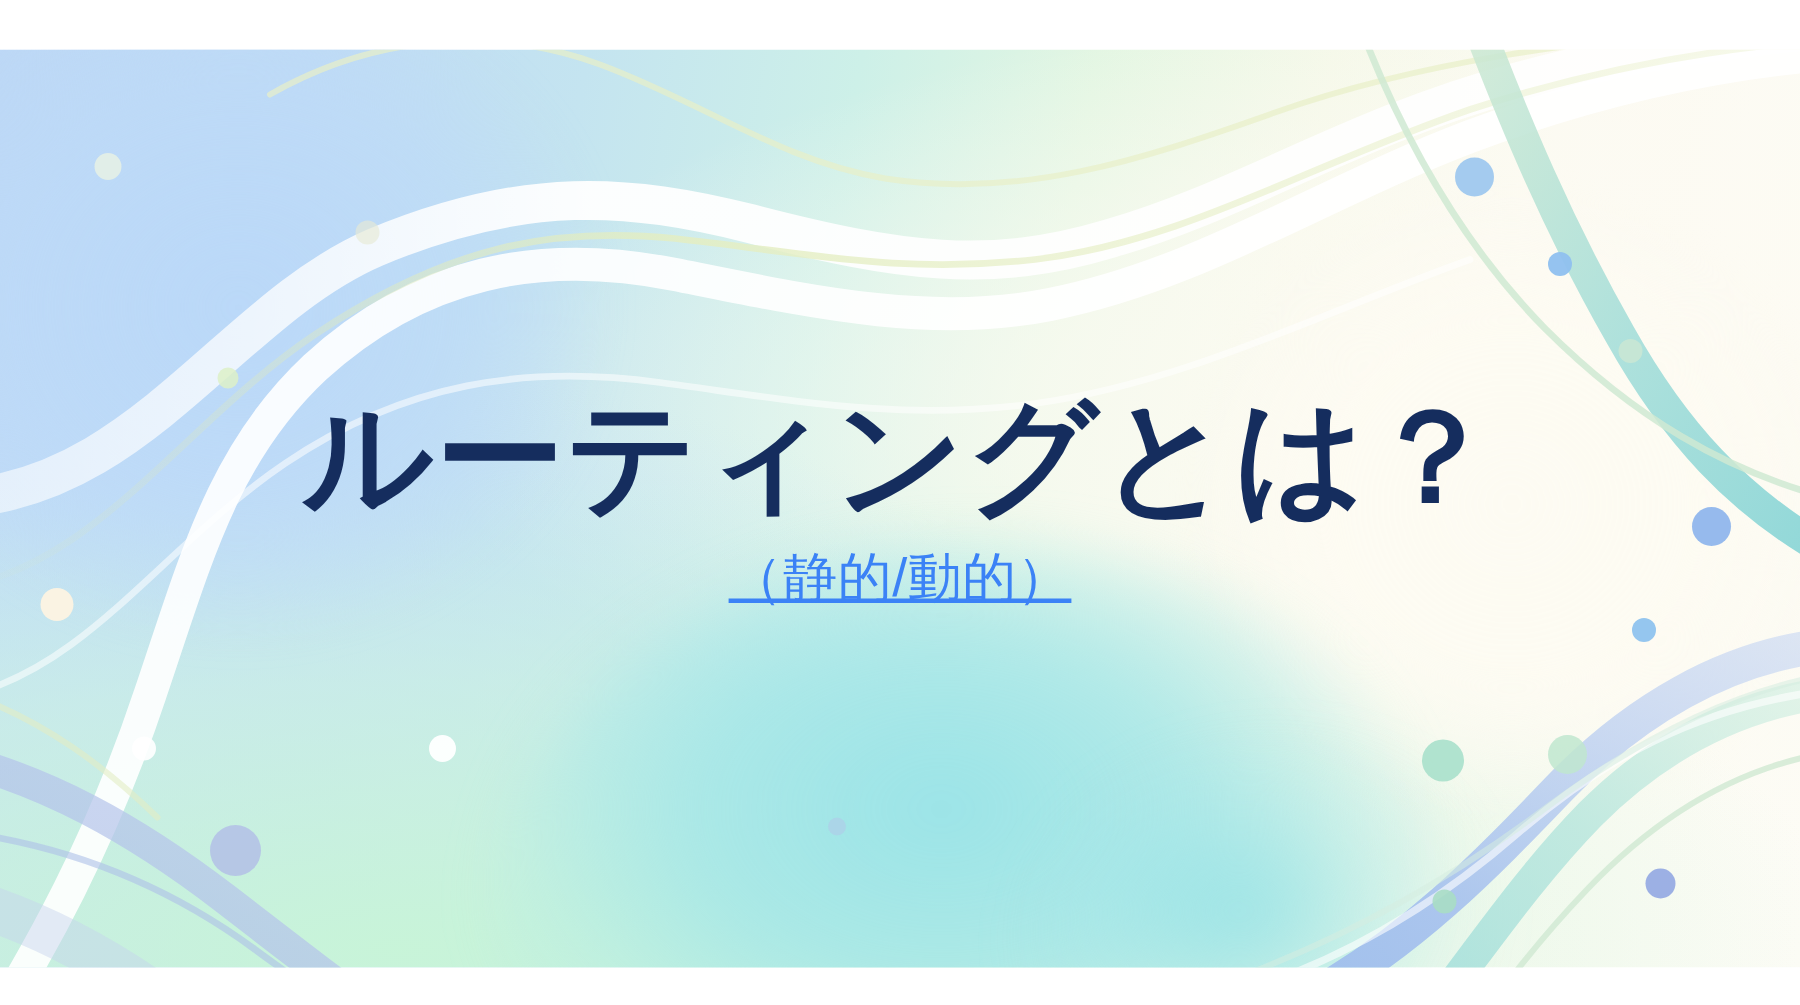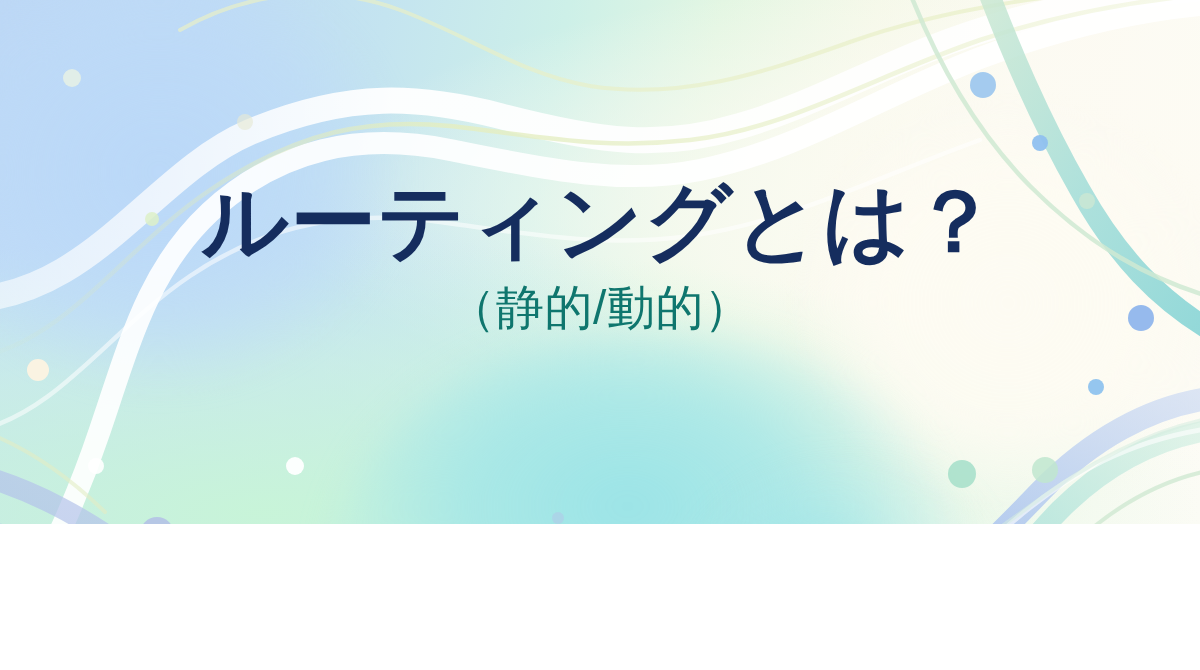--- a/index.html
+++ b/index.html
@@ -5,23 +5,24 @@
 <style>
   html, body {
     margin: 0;
     padding: 0;
     background: #ffffff;
   }
 
   .slide {
     position: relative;
     width: 1200px;
-    height: 524px;
+    height: 612px;
     overflow: hidden;
     font-family: "Liberation Sans", "DejaVu Sans", sans-serif;
+    margin-top: 33px;
   }
 
   
   .bg-base {
     position: absolute;
     inset: 0;
     background:
       linear-gradient(100deg,
         #bdd8f6 0%,
         #bfdbf5 16%,
@@ -119,27 +120,28 @@
     line-height: 1.08;
     font-weight: 700;
     letter-spacing: 0.012em;
     color: #152d5e;
     text-align: center;
     white-space: nowrap;
   }
 
   .subtitle {
     margin: 12px 0 0 0;
-    font-size: 48px;
+    font-size: 36px;
     line-height: 1.15;
     font-weight: 400;
     letter-spacing: 0.01em;
-    color: #0f766e;
+    color: #3b82f6;
     text-align: center;
     white-space: nowrap;
+    text-decoration: underline;
   }
 </style>
 </head>
 <body>
 
 <div class="slide">
 
   <div class="bg-base"></div>
   <div class="bg-tint-mint"></div>
   <div class="blob-blue-left"></div>

